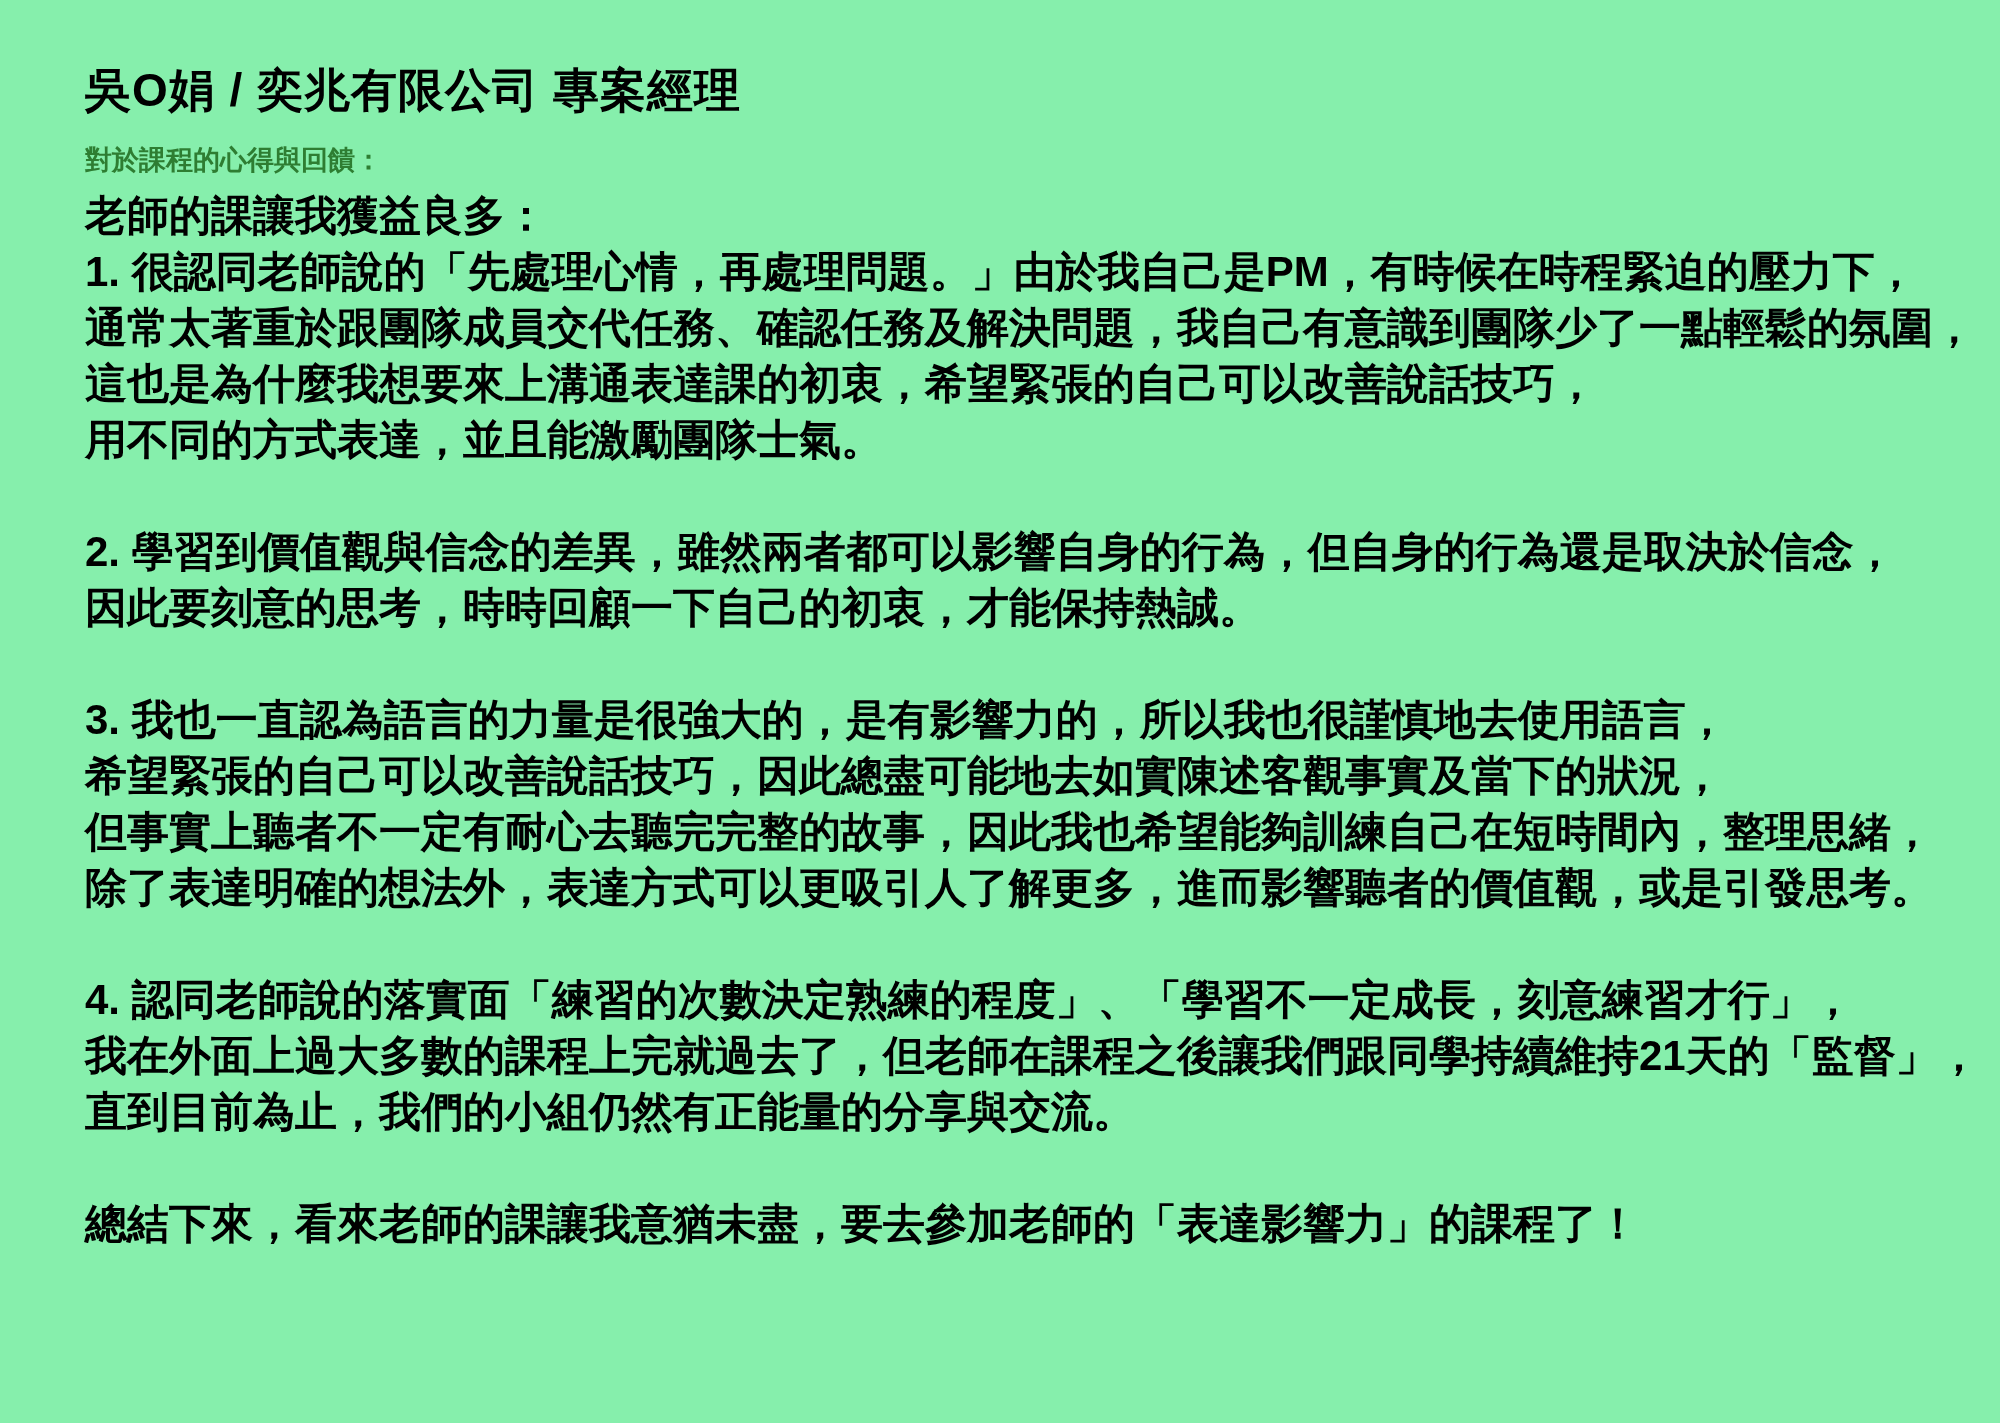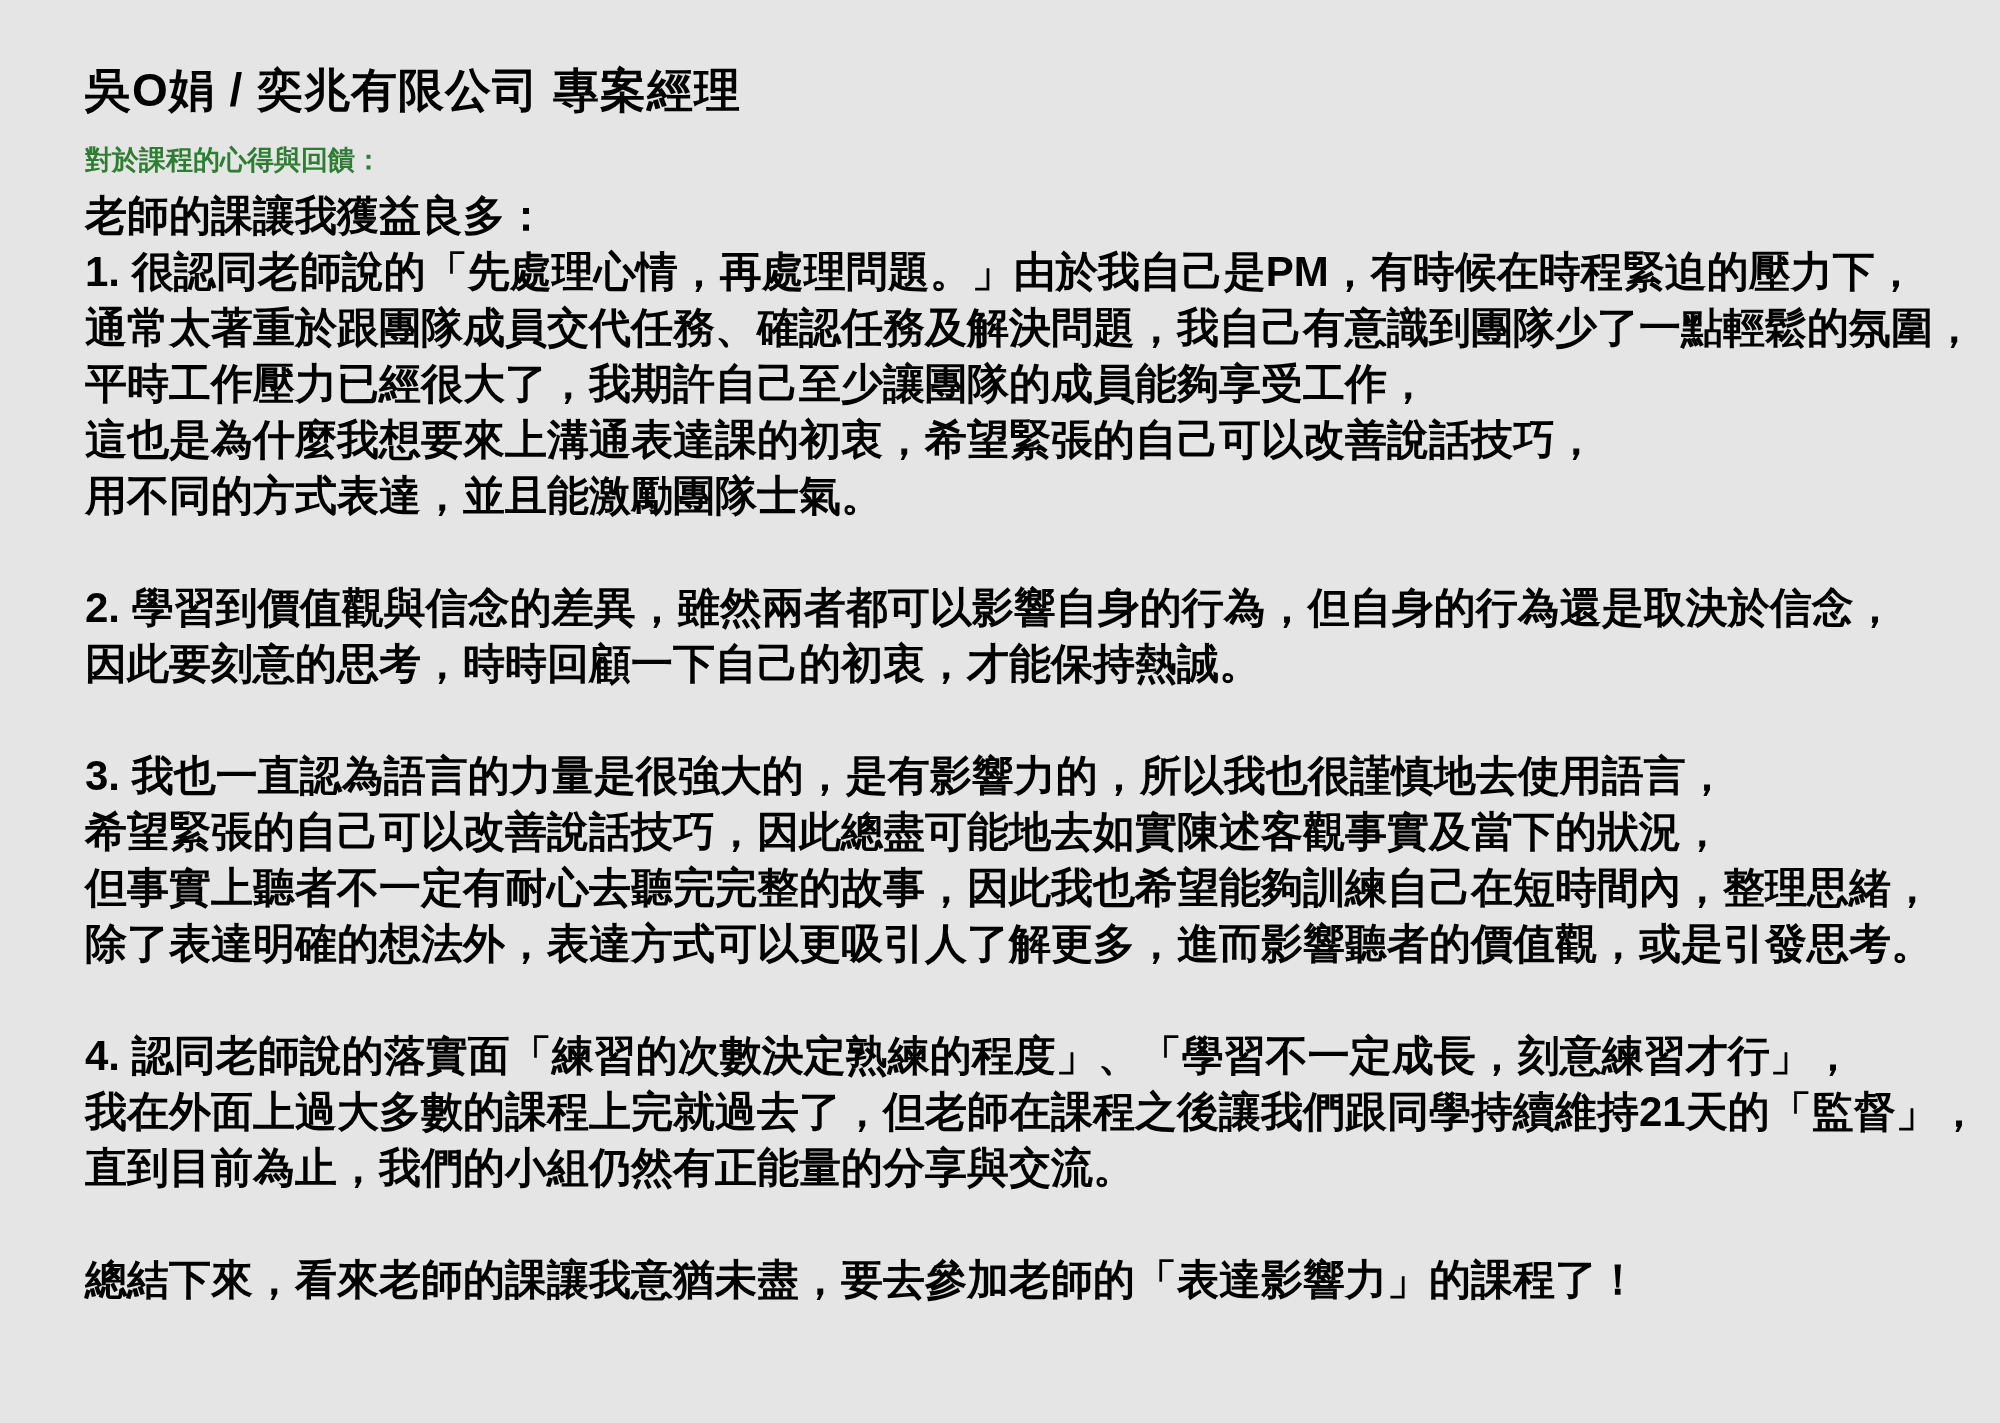--- a/index.html
+++ b/index.html
@@ -12,21 +12,21 @@
     height: 1423px;
     font-family: "Liberation Sans", "DejaVu Sans", sans-serif;
     color: #000000;
     overflow: hidden;
   }
   .page {
     box-sizing: border-box;
     width: 2000px;
     height: 1423px;
     padding: 58px 60px 40px 85px;
-    background: #e5e5e5;
+    background: #86efac;
   }
   .title {
     font-size: 46px;
     font-weight: 700;
     line-height: 64px;
     letter-spacing: 1px;
     margin-bottom: 10px;
     color: #000000;
   }
   .section-heading {
@@ -60,21 +60,20 @@
 
   <div class="section-heading" style="color: rgb(46, 125, 50);">對於課程的心得與回饋：</div>
 
   <div class="body-text">
     <div class="line">老師的課讓我獲益良多：</div>
 
     <div id="feedback-body">
         <div class="para">
           <div class="line">1. 很認同老師說的「先處理心情，再處理問題。」由於我自己是PM，有時候在時程緊迫的壓力下，</div>
           <div class="line">通常太著重於跟團隊成員交代任務、確認任務及解決問題，我自己有意識到團隊少了一點輕鬆的氛圍，</div>
-          <div class="line">平時工作壓力已經很大了，我期許自己至少讓團隊的成員能夠享受工作，</div>
           <div class="line">這也是為什麼我想要來上溝通表達課的初衷，希望緊張的自己可以改善說話技巧，</div>
           <div class="line">用不同的方式表達，並且能激勵團隊士氣。</div>
         </div>
         <div class="para">
           <div class="line">2. 學習到價值觀與信念的差異，雖然兩者都可以影響自身的行為，但自身的行為還是取決於信念，</div>
           <div class="line">因此要刻意的思考，時時回顧一下自己的初衷，才能保持熱誠。</div>
         </div>
         <div class="para">
           <div class="line">3. 我也一直認為語言的力量是很強大的，是有影響力的，所以我也很謹慎地去使用語言，</div>
           <div class="line">希望緊張的自己可以改善說話技巧，因此總盡可能地去如實陳述客觀事實及當下的狀況，</div>

